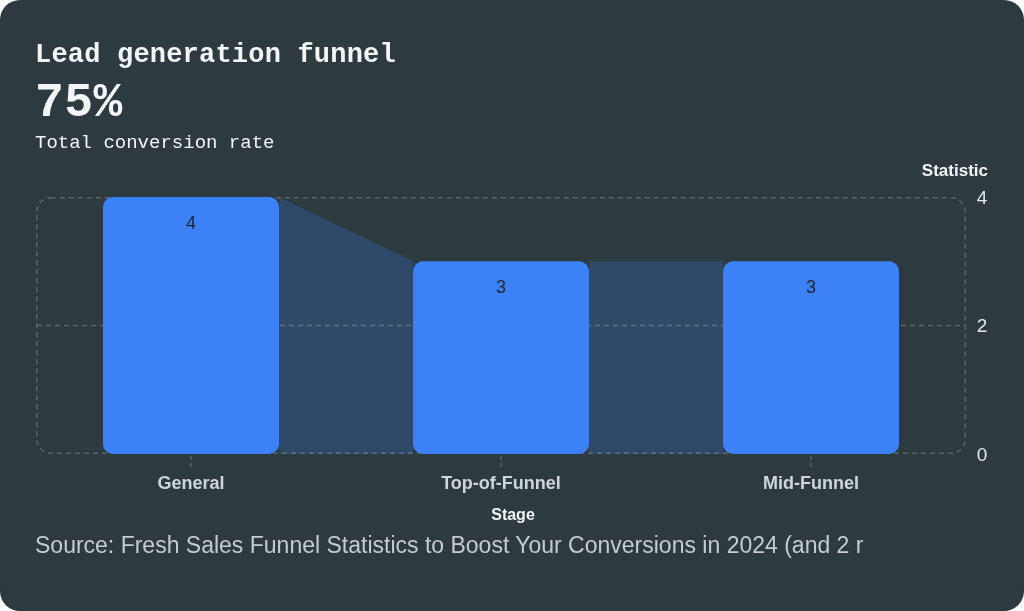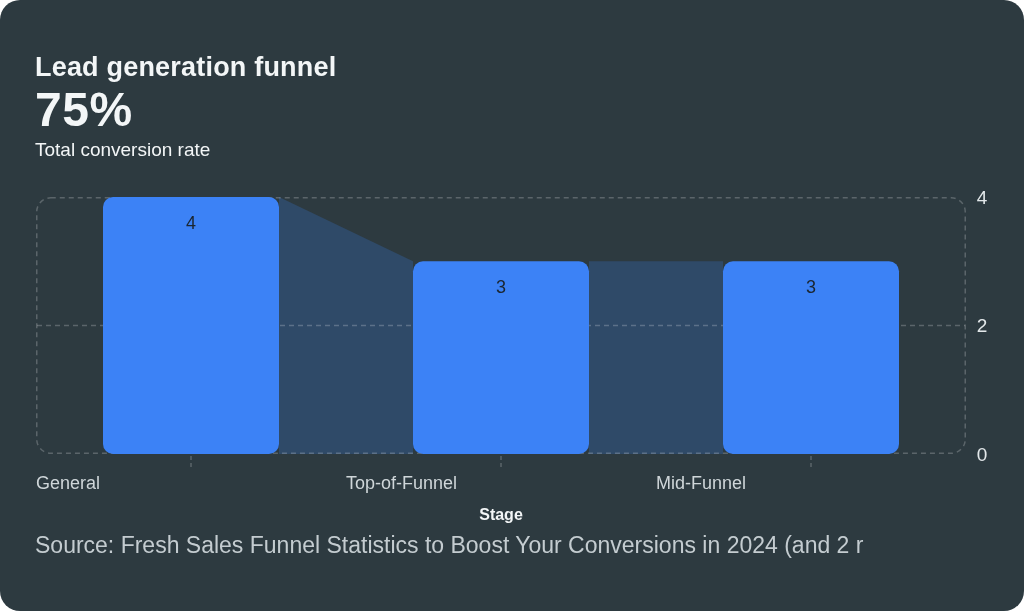--- a/index.html
+++ b/index.html
@@ -12,35 +12,36 @@
     position: relative;
     width: 1024px;
     height: 611px;
     background: var(--background, #2d3a40);
     border-radius: 20px;
     overflow: hidden;
   }
   .header {
     position: absolute;
     left: 35px;
-    top: 52px;
+    top: 40px;
+    font-family: Liberation Mono, monospace;
   }
   .chart-title {
     font-size: 27px;
     line-height: 30px;
     font-weight: 700;
     letter-spacing: 0.2px;
     color: var(--heading, #f3f6f7);
   }
   .metric-value {
     font-size: 48px;
     line-height: 50px;
     font-weight: 800;
     letter-spacing: 0.5px;
-    margin-top: 3px;
+    margin-top: 8px;
     color: var(--heading, #f3f6f7);
   }
   .metric-caption {
     font-size: 19px;
     line-height: 22px;
     margin-top: 4px;
     font-weight: 400;
     color: var(--heading, #f3f6f7);
   }
   .y-axis-title {
@@ -61,26 +62,28 @@
   }
   .x-labels {
     position: absolute;
     left: 36px;
     top: 473px;
     width: 930px;
     display: flex;
   }
   .x-labels span {
     flex: 1;
+    text-align: center;
     font-size: 18px;
     color: var(--category, #cfd6d9);
+    font-weight: bold;
   }
   .x-axis-title {
     position: absolute;
-    left: 36px;
+    left: 48px;
     top: 506px;
     width: 930px;
     text-align: center;
     font-size: 16px;
     font-weight: 700;
     color: var(--heading, #f3f6f7);
   }
   .source-line {
     position: absolute;
     left: 35px;
@@ -96,20 +99,21 @@
 <body>
 
 <div class="card">
 
   <div class="header">
     <div class="chart-title">Lead generation funnel</div>
     <div class="metric-value">75%</div>
     <div class="metric-caption">Total conversion rate</div>
   </div>
 
+  <div class="y-axis-title">Statistic</div>
 
   <svg class="chart-svg" id="chart-svg" width="960" height="274" viewBox="0 0 960 274">
       <polygon points="243,0 377,64.25 377,257 243,257" fill="#2f4a68"></polygon>
       <polygon points="553,64.25 687,64.25 687,257 553,257" fill="#2f4a68"></polygon>
       <rect x="0.75" y="0.75" width="928.5" height="255.5" rx="14" fill="none" stroke="rgba(255,255,255,0.22)" stroke-width="1.5" stroke-dasharray="5 4"></rect>
       <line x1="1" y1="128.5" x2="929" y2="128.5" stroke="rgba(255,255,255,0.22)" stroke-width="1.5" stroke-dasharray="5 4"></line>
       <line x1="155" y1="259" x2="155" y2="270" stroke="rgba(255,255,255,0.22)" stroke-width="1.5" stroke-dasharray="4 3"></line>
       <line x1="465" y1="259" x2="465" y2="270" stroke="rgba(255,255,255,0.22)" stroke-width="1.5" stroke-dasharray="4 3"></line>
       <line x1="775" y1="259" x2="775" y2="270" stroke="rgba(255,255,255,0.22)" stroke-width="1.5" stroke-dasharray="4 3"></line>
       <rect x="67" y="0" width="176" height="257" rx="10" fill="#3c82f6"></rect>

